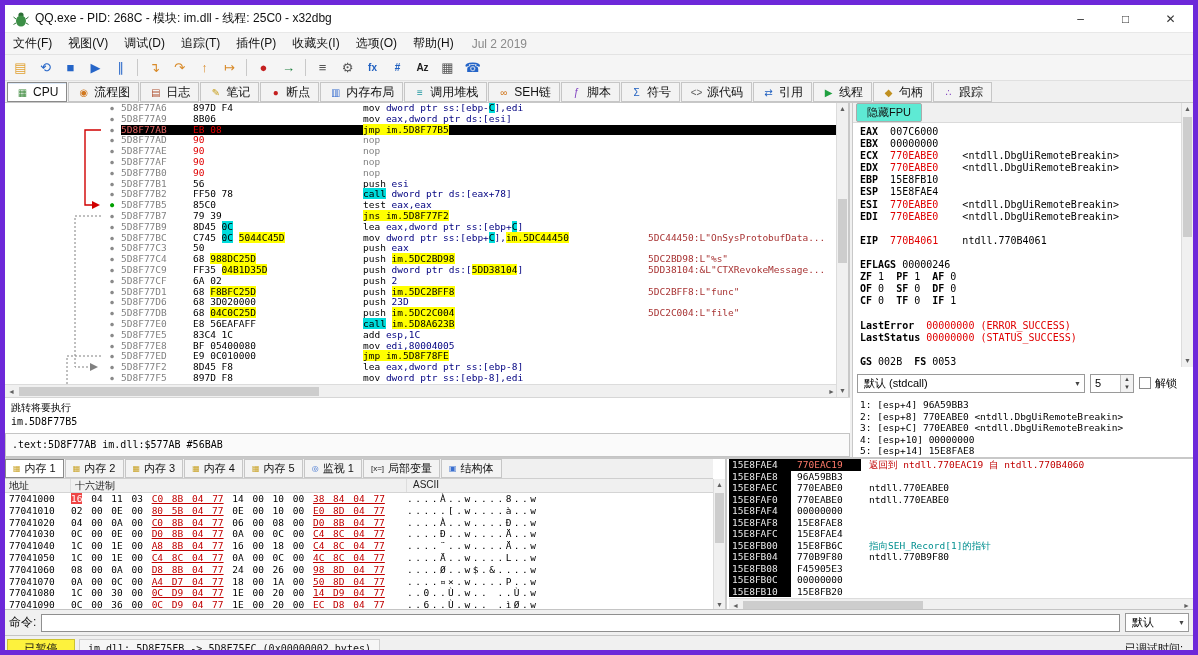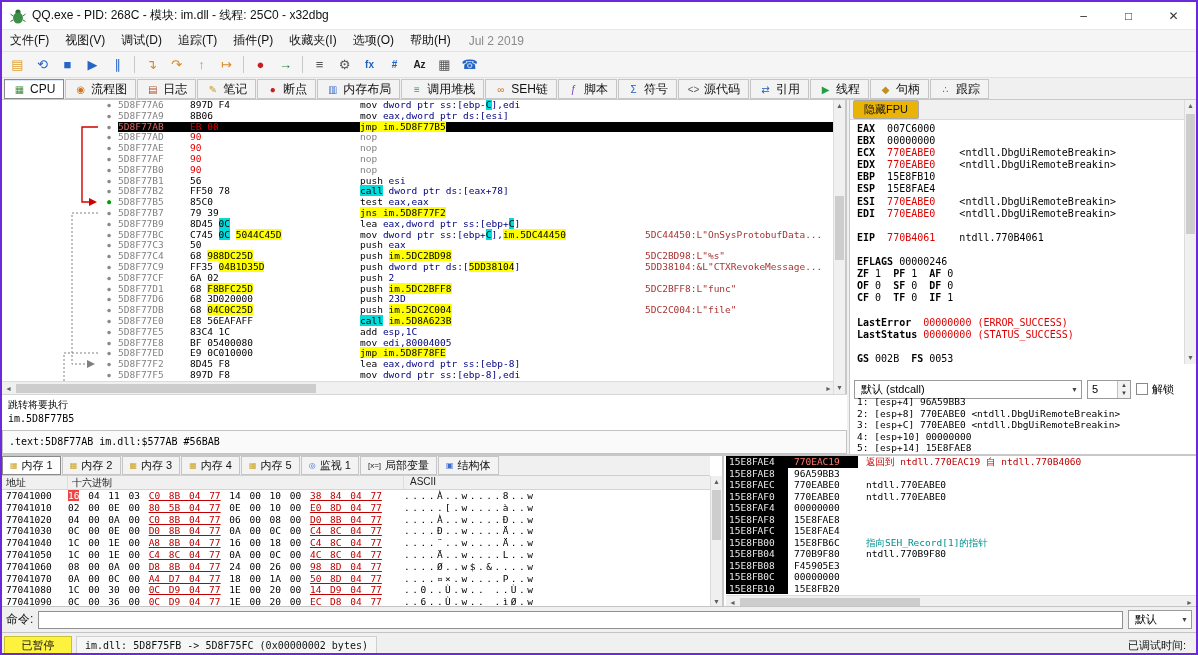--- a/index.html
+++ b/index.html
@@ -1,17 +1,17 @@
 <!DOCTYPE html>
 <html><head>
 <meta charset="utf-8">
 <style>
   html,body{margin:0;padding:0;background:#9a9a9a;}
   *{box-sizing:border-box;}
-  .win{position:relative;width:1198px;height:655px;background:#f0f0f0;border:2px solid #6d28d9;
+  .win{position:relative;width:1198px;height:655px;background:#f0f0f0;border:5px solid #6d28d9;
        font-family:"Liberation Sans","DejaVu Sans",sans-serif;overflow:hidden;}
 
   
   .titlebar{position:absolute;top:0;left:0;right:0;height:28px;background:#ffffff;display:flex;align-items:center;border-bottom:1px solid #e8e8e8;}
   .appicon{margin:0 6px 0 8px;display:inline-flex;}
   .title{font-size:12px;color:#111;}
   .wctrls{margin-left:auto;display:flex;height:100%;}
   .wbtn{width:45px;height:100%;display:flex;align-items:center;justify-content:center;font-size:12px;color:#333;}
 
   
@@ -53,25 +53,25 @@
   .m{color:#000;}
   .o{color:#a83434;}
 
   .hscroll{position:absolute;left:0;top:281px;width:833px;height:13px;background:#f0f0f0;border-top:1px solid #dcdcdc;}
   .infopane{position:absolute;left:0;top:294px;width:845px;height:36px;background:#ffffff;border-top:1px solid #d6d6d6;font-family:"DejaVu Sans Mono",monospace;font-size:10px;padding:3px 6px;line-height:14px;color:#000;}
   .addrline{position:absolute;left:0;top:330px;width:845px;height:24px;background:#fafafa;border:1px solid #c4c4c4;font-family:"DejaVu Sans Mono",monospace;font-size:10px;padding:5px 6px;color:#000;white-space:pre;}
 
   
   .regs{position:absolute;left:847px;top:0;right:0;height:354px;background:#ffffff;border-left:1px solid #c8c8c8;}
   .fpubar{position:absolute;top:0;left:0;right:0;height:20px;background:#f0f0f0;border-bottom:1px solid #dadada;display:flex;align-items:center;padding-left:3px;}
-  .fpubtn{font-size:11px;padding:1px 10px;background:#eab308;border:1px solid #ababab;border-radius:2px;color:#111;}
+  .fpubtn{font-size:11px;padding:1px 10px;background:#5eead4;border:1px solid #ababab;border-radius:2px;color:#111;}
   #reglines{position:absolute;top:23px;left:7px;right:14px;height:242px;font-family:"DejaVu Sans Mono",monospace;font-size:10px;}
   .rline{height:12.1px;line-height:12.1px;white-space:pre;color:#000;}
   .b{font-weight:bold;}
-  .convrow{position:absolute;top:277px;left:4px;right:14px;height:24px;display:flex;align-items:center;gap:5px;}
+  .convrow{position:absolute;top:268px;left:4px;right:14px;height:24px;display:flex;align-items:center;gap:5px;}
   .combo{display:flex;align-items:center;justify-content:space-between;border:1px solid #9a9a9a;background:#fff;height:19px;font-size:11px;padding:0 3px 0 6px;}
   .combo .arr{font-size:7px;color:#444;margin-left:6px;}
   .conv{width:228px;}
   .spin{width:44px;display:flex;border:1px solid #9a9a9a;background:#fff;height:19px;font-size:11px;}
   .spin .val{flex:1;padding:2px 4px;}
   .spin .ud{width:13px;display:flex;flex-direction:column;border-left:1px solid #c0c0c0;font-size:6px;color:#444;}
   .spin .ud span{flex:1;display:flex;align-items:center;justify-content:center;background:#f2f2f2;}
   .chk{display:flex;align-items:center;font-size:11px;gap:4px;}
   .box{width:12px;height:12px;border:1px solid #8a8a8a;background:#fff;display:inline-block;}
   #args{position:absolute;top:296px;left:7px;right:2px;height:58px;font-family:"DejaVu Sans Mono",monospace;font-size:9.5px;}

